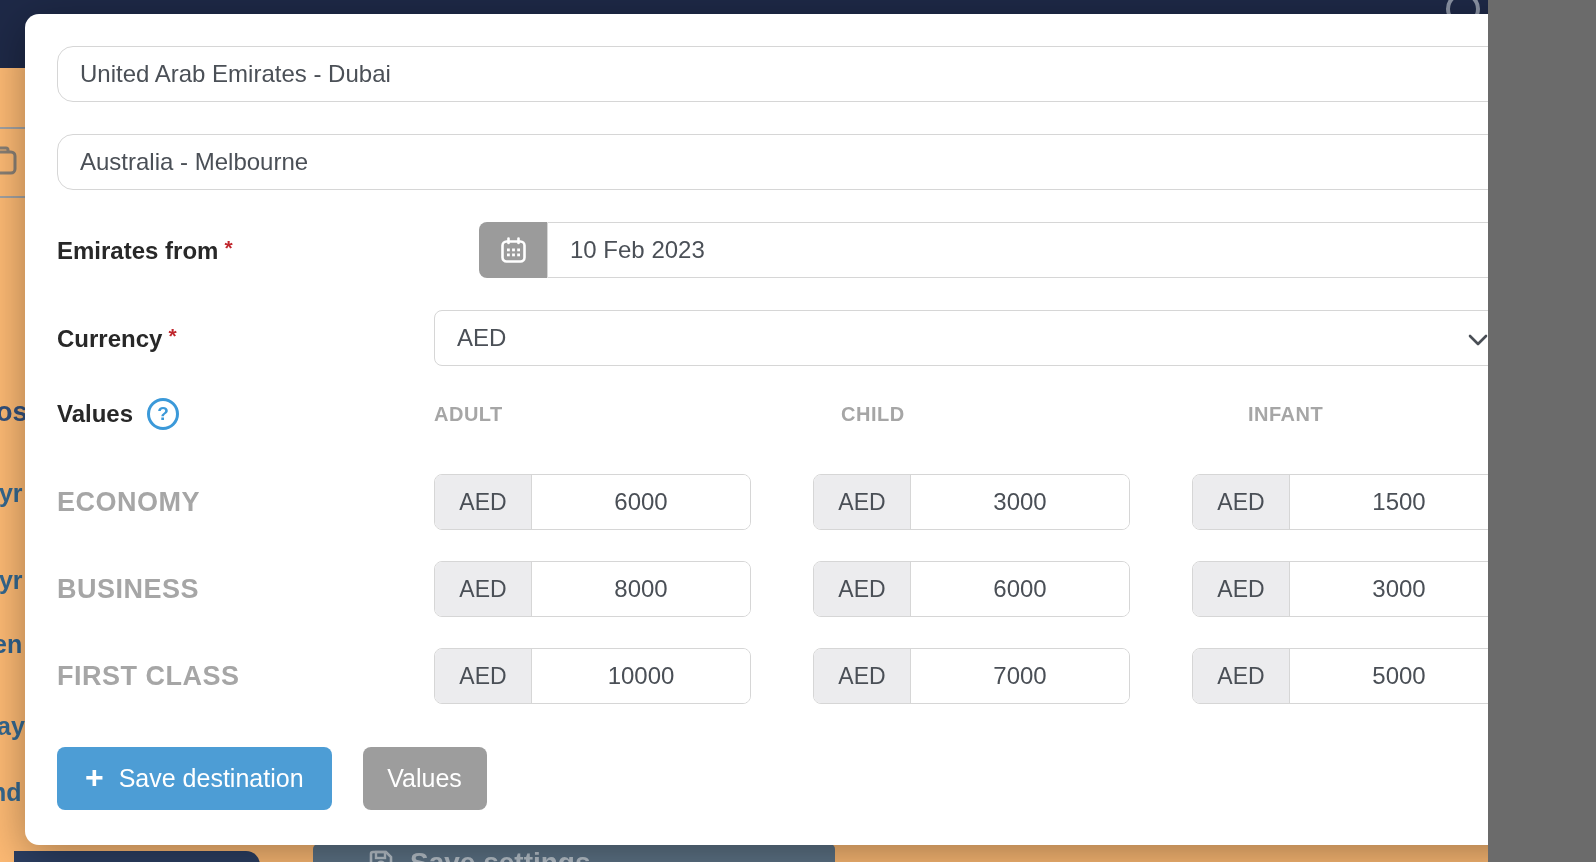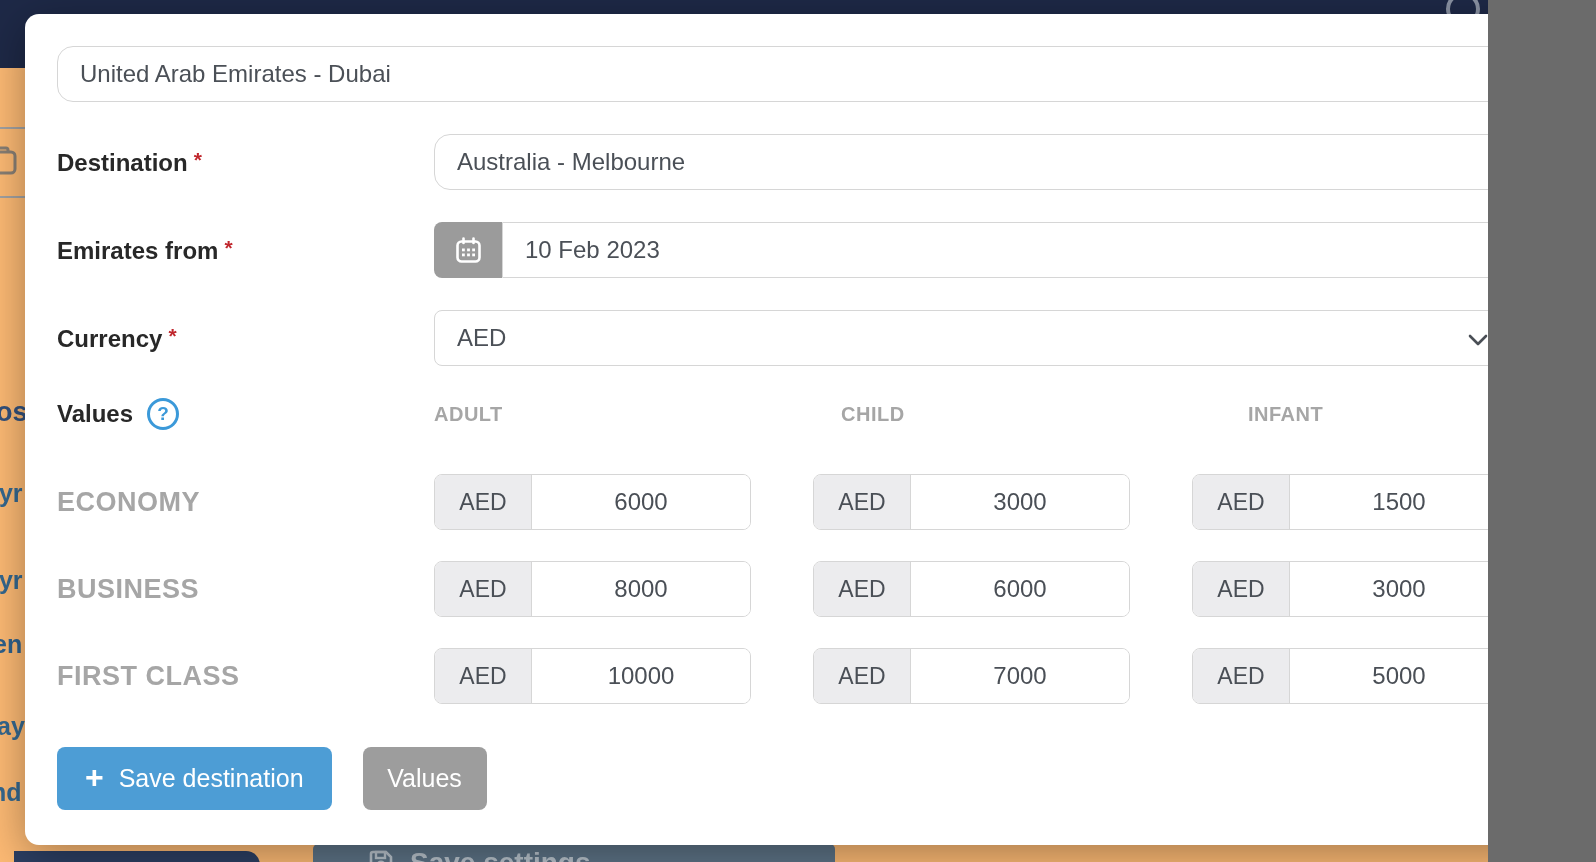--- a/index.html
+++ b/index.html
@@ -45,21 +45,21 @@
            border-radius:14px; box-shadow:0 10px 45px rgba(0,0,0,.35);
            padding:32px 28px 0 32px; z-index:10; }
 
   .frow { display:flex; align-items:center; margin-bottom:32px; }
   .flabel { width:377px; flex:none; font-size:24px; font-weight:bold; color:#282828; }
   .req { color:#c0272d; margin-left:6px; font-size:21px; vertical-align:4px; }
 
   .ftext { flex:1; height:56px; border:1px solid #d6d6d6; border-radius:16px; font-size:24px;
            color:#4b5057; padding:0 22px; background:#fff; font-family:inherit; outline:none; min-width:0; }
 
-  .with-addon { flex:1; display:flex; height:56px; min-width:0; }
+  .with-addon { flex:1; display:flex; height:56px; min-width:0;margin-left:45px; }
   .addon { width:68px; flex:none; background:#9b9b9b; border-radius:8px 0 0 8px;
            display:flex; align-items:center; justify-content:center; cursor:pointer; border:none; }
   .with-addon .ftext { border-radius:0 8px 8px 0; }
 
   .fselect { flex:1; height:56px; border:1px solid #d6d6d6; border-radius:8px; display:flex;
              align-items:center; padding:0 22px; font-size:24px; color:#4b5057; position:relative;
              cursor:pointer; min-width:0; }
   .chev { position:absolute; right:18px; top:17px; }
 
   .vhead { display:flex; align-items:center; margin-top:22px; }
@@ -129,23 +129,20 @@
     <span>Save settings</span>
   </button>
 
   <div class="modal">
 
     <div class="frow">
       <input class="ftext" value="United Arab Emirates - Dubai" style="">
     </div>
 
     <div class="frow">
-      <div class="flabel">
-        <span>Destination</span><span class="req">*</span>
-      </div>
       <input class="ftext" value="Australia - Melbourne" style="">
     </div>
 
     <div class="frow">
       <div class="flabel">
         <span>Emirates from</span><span class="req">*</span>
       </div>
       <div class="with-addon">
         <button class="addon">
           <svg width="27" height="27" viewBox="0 0 27 27" fill="none">

